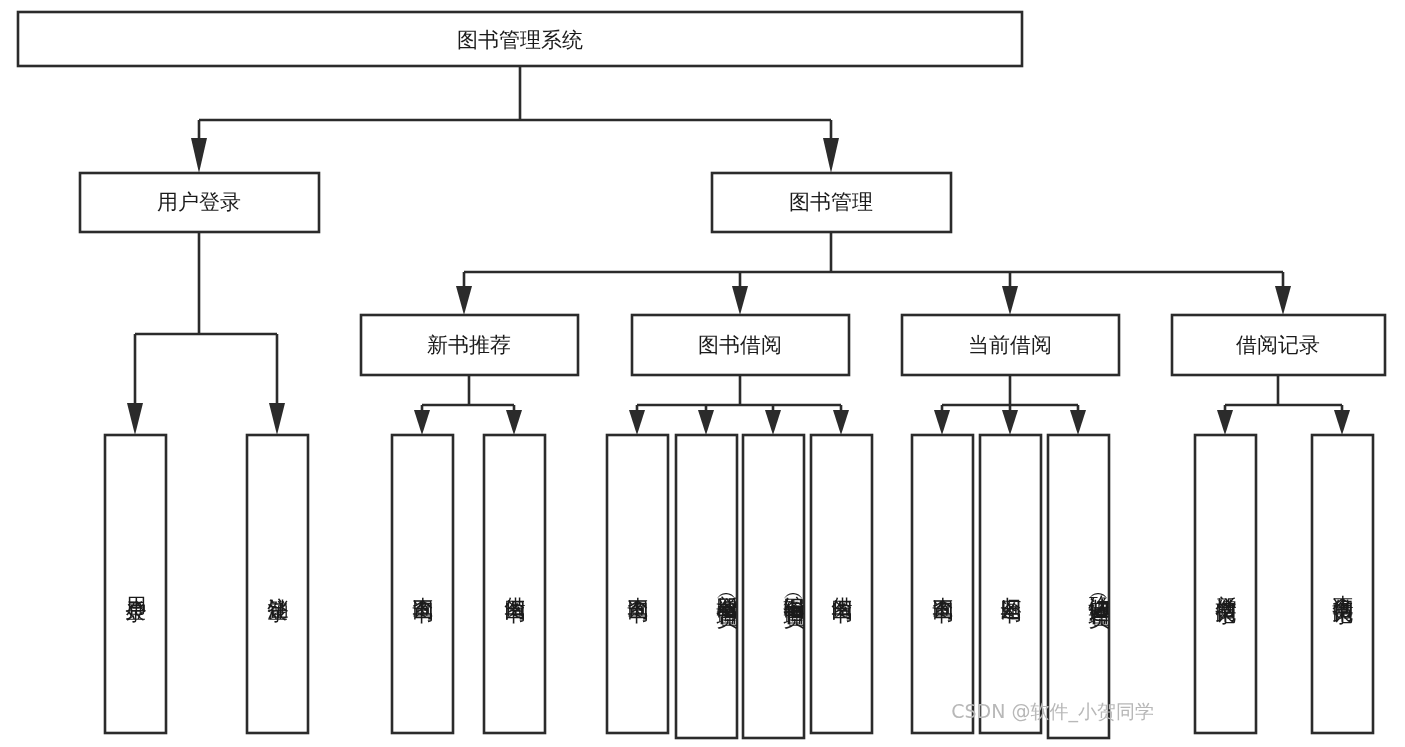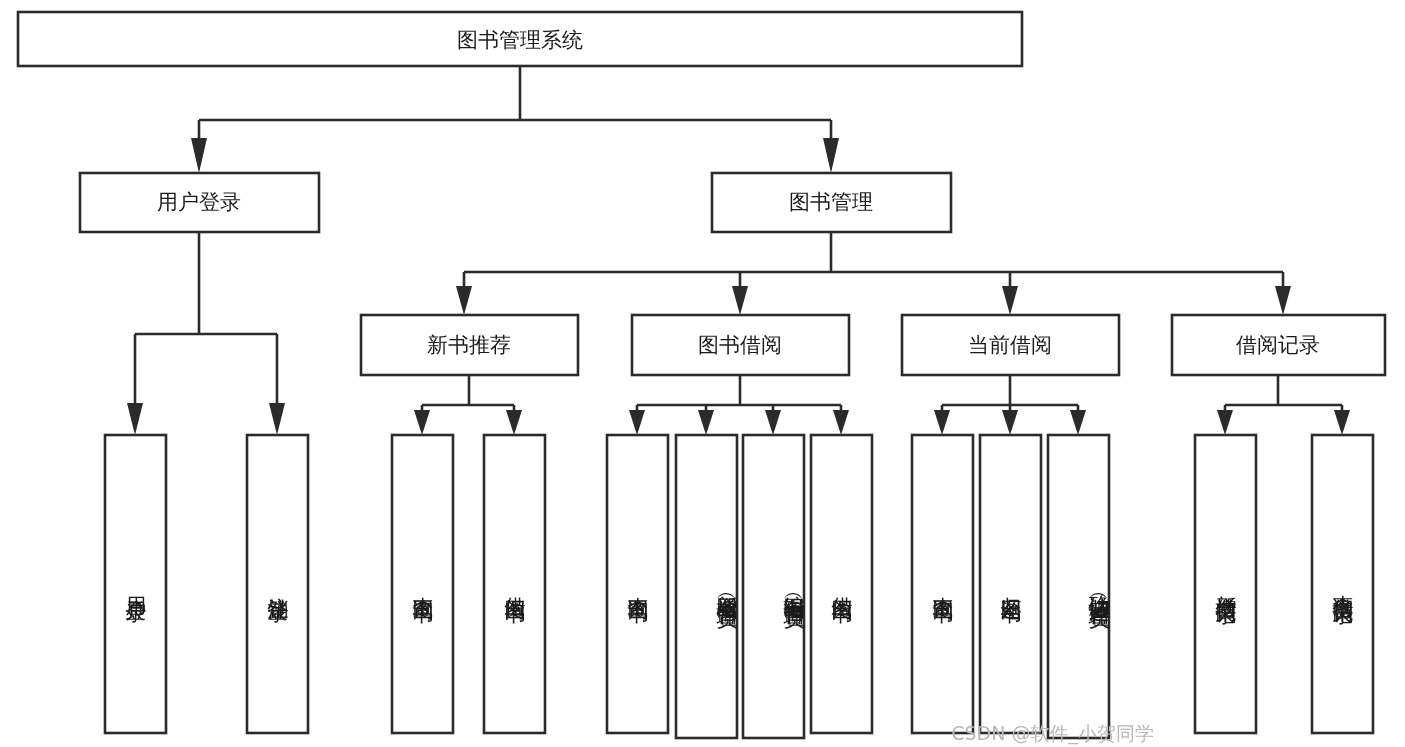--- a/index.html
+++ b/index.html
@@ -60,21 +60,21 @@
     text-align: center;
     display: flex;
     align-items: center;
     justify-content: center;
     white-space: nowrap;
     pointer-events: none;
   }
   .watermark {
     position: absolute;
     right: 8px;
-    bottom: 0;
+    bottom: 22px;
     font-family: "DejaVu Sans", "Liberation Sans", sans-serif;
     font-size: 19px;
     color: #b8b8b8;
     white-space: nowrap;
   }
 </style>
 </head>
 <body>
 
 <div id="diagram-root">

